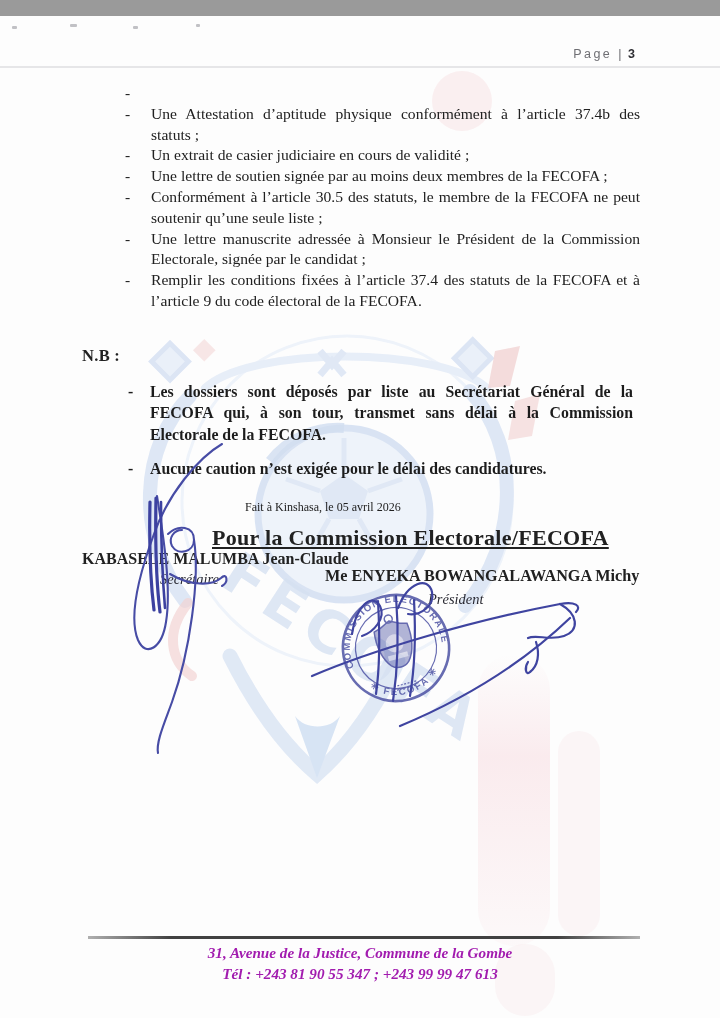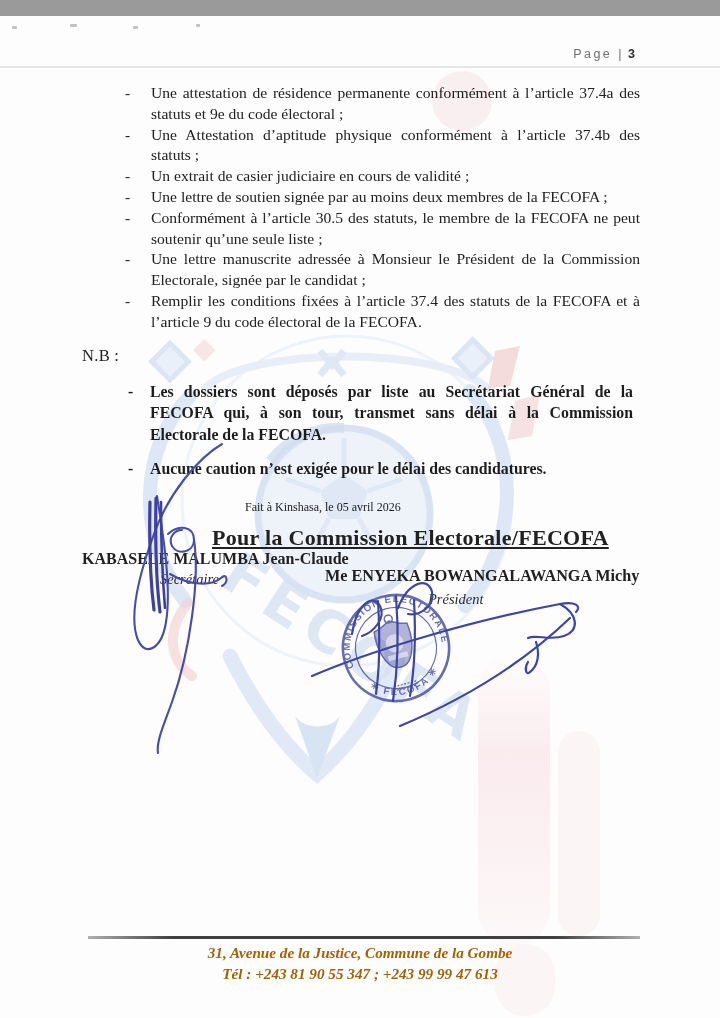--- a/index.html
+++ b/index.html
@@ -17,21 +17,21 @@
   .page-number{font-weight:bold;color:#2e2e33;margin-left:4px;letter-spacing:1px;}
 
   
   .req{position:absolute;left:82px;top:67px;width:558px;}
   .req ul,.nb ul{list-style:none;margin:0;padding:0;}
   .req li{display:flex;padding-left:43px;font-size:15.6px;line-height:20.8px;}
   .dash{width:26px;flex:none;}
   .nb .dash{width:22px;}
   .txt{flex:1;text-align:justify;}
 
-  .nb-label{position:absolute;left:82px;top:330px;font-weight:normal;font-size:16.5px;letter-spacing:.3px;}
+  .nb-label{position:absolute;left:82px;top:330px;font-weight:bold;font-size:16.5px;letter-spacing:.3px;}
   .nb{position:absolute;left:128px;top:365px;width:505px;}
   .nb li{display:flex;font-weight:bold;font-size:15.8px;line-height:21.4px;margin-bottom:13px;color:#1c1c1c;}
 
   
   .abs{position:absolute;white-space:nowrap;}
   .dateline{left:245px;top:484px;font-size:12px;}
   .forline{left:212px;top:509px;font-size:22px;font-weight:bold;text-decoration:underline;letter-spacing:.3px;}
   .sec-name{left:82px;top:534px;font-weight:bold;font-size:16px;}
   .sec-title{left:160px;top:555px;font-style:italic;font-size:14.5px;color:#2a2a33;}
   .pres-name{left:325px;top:551px;font-weight:bold;font-size:16.2px;text-align:center;}
@@ -40,21 +40,21 @@
   
   .watermark{position:absolute;left:130px;top:315px;width:460px;height:465px;opacity:.55;pointer-events:none;}
   .stamp{position:absolute;left:337px;top:573px;width:118px;height:118px;opacity:.85;}
   .sig-sec{position:absolute;left:100px;top:420px;width:140px;height:330px;}
   .sig-pres{position:absolute;left:300px;top:555px;width:300px;height:165px;}
 
   
   .footer-line{position:absolute;left:88px;top:920px;width:552px;height:2.5px;
                background:linear-gradient(90deg,#b0b0b0,#414141 15%,#414141 85%,#b0b0b0);}
   .footer-text{position:absolute;left:0;top:927px;width:720px;text-align:center;
-               font-style:italic;font-weight:bold;font-size:15.2px;line-height:20.5px;color:#a16207;}
+               font-style:italic;font-weight:bold;font-size:15.2px;line-height:20.5px;color:#a21caf;}
 </style>
 </head>
 <body>
 
 <div class="page">
 
   <div class="speck" style="left:12px;top:10px;width:5px;"></div>
   <div class="speck" style="left:70px;top:8px;width:7px;"></div>
   <div class="speck" style="left:133px;top:10px;width:5px;"></div>
   <div class="speck" style="left:196px;top:8px;width:4px;"></div>
@@ -87,21 +87,20 @@
     <path d="M 214 143 L 214 107 M 190 160 L 156 148 M 238 160 L 272 148 M 199 188 L 182 218 M 229 188 L 246 218" stroke="#c9d8ef" stroke-width="5" fill="none"></path>
     <path d="M 100 325 C 130 385, 160 420, 187 443 C 215 418, 242 385, 268 330" fill="none" stroke="#c9d9f0" stroke-width="15" stroke-linecap="round"></path>
     <path d="M 165 385 L 187 447 L 210 385 C 200 399, 175 399, 165 385 Z" fill="#b9d0ee"></path>
     <text transform="translate(88,253) rotate(33)" font-family="DejaVu Sans, sans-serif" font-weight="bold" font-size="58" letter-spacing="8" fill="#b7cbe9" opacity=".8">FECOFA</text>
   </svg>
 
   <div class="req">
     <ul>
       <li>
           <span class="dash">-</span>
-          <span class="txt">Une attestation de résidence permanente conformément à l’article 37.4a des statuts et 9e du code électoral ;</span>
         </li>
       <li>
           <span class="dash">-</span>
           <span class="txt">Une Attestation d’aptitude physique conformément à l’article 37.4b des statuts ;</span>
         </li>
       <li>
           <span class="dash">-</span>
           <span class="txt">Un extrait de casier judiciaire en cours de validité ;</span>
         </li>
       <li>

